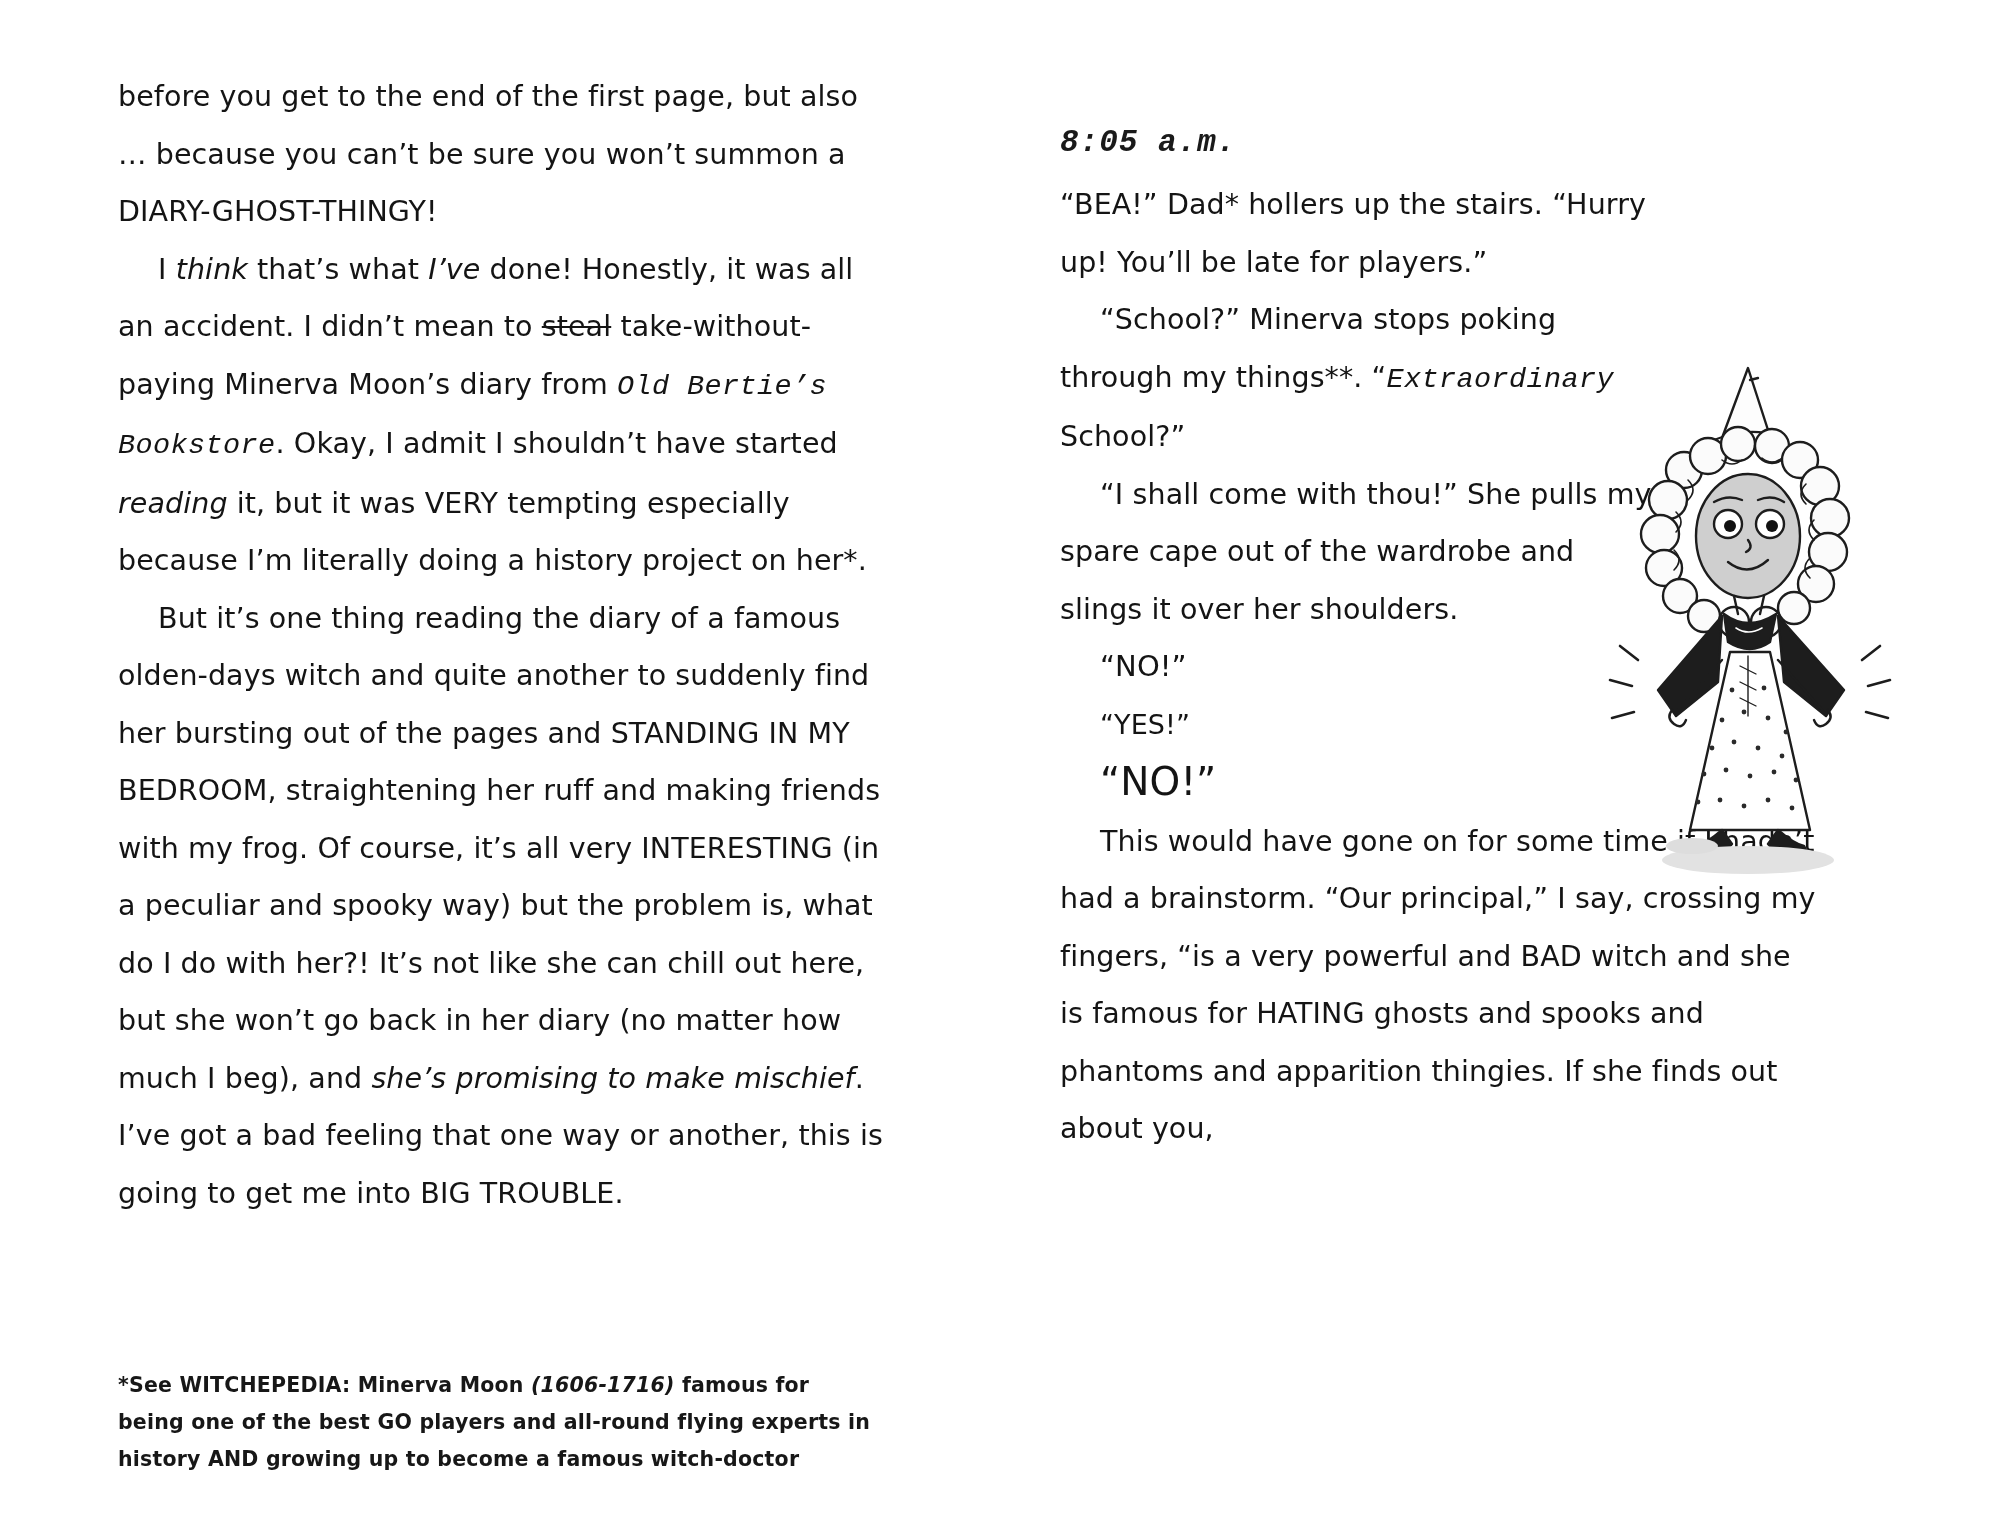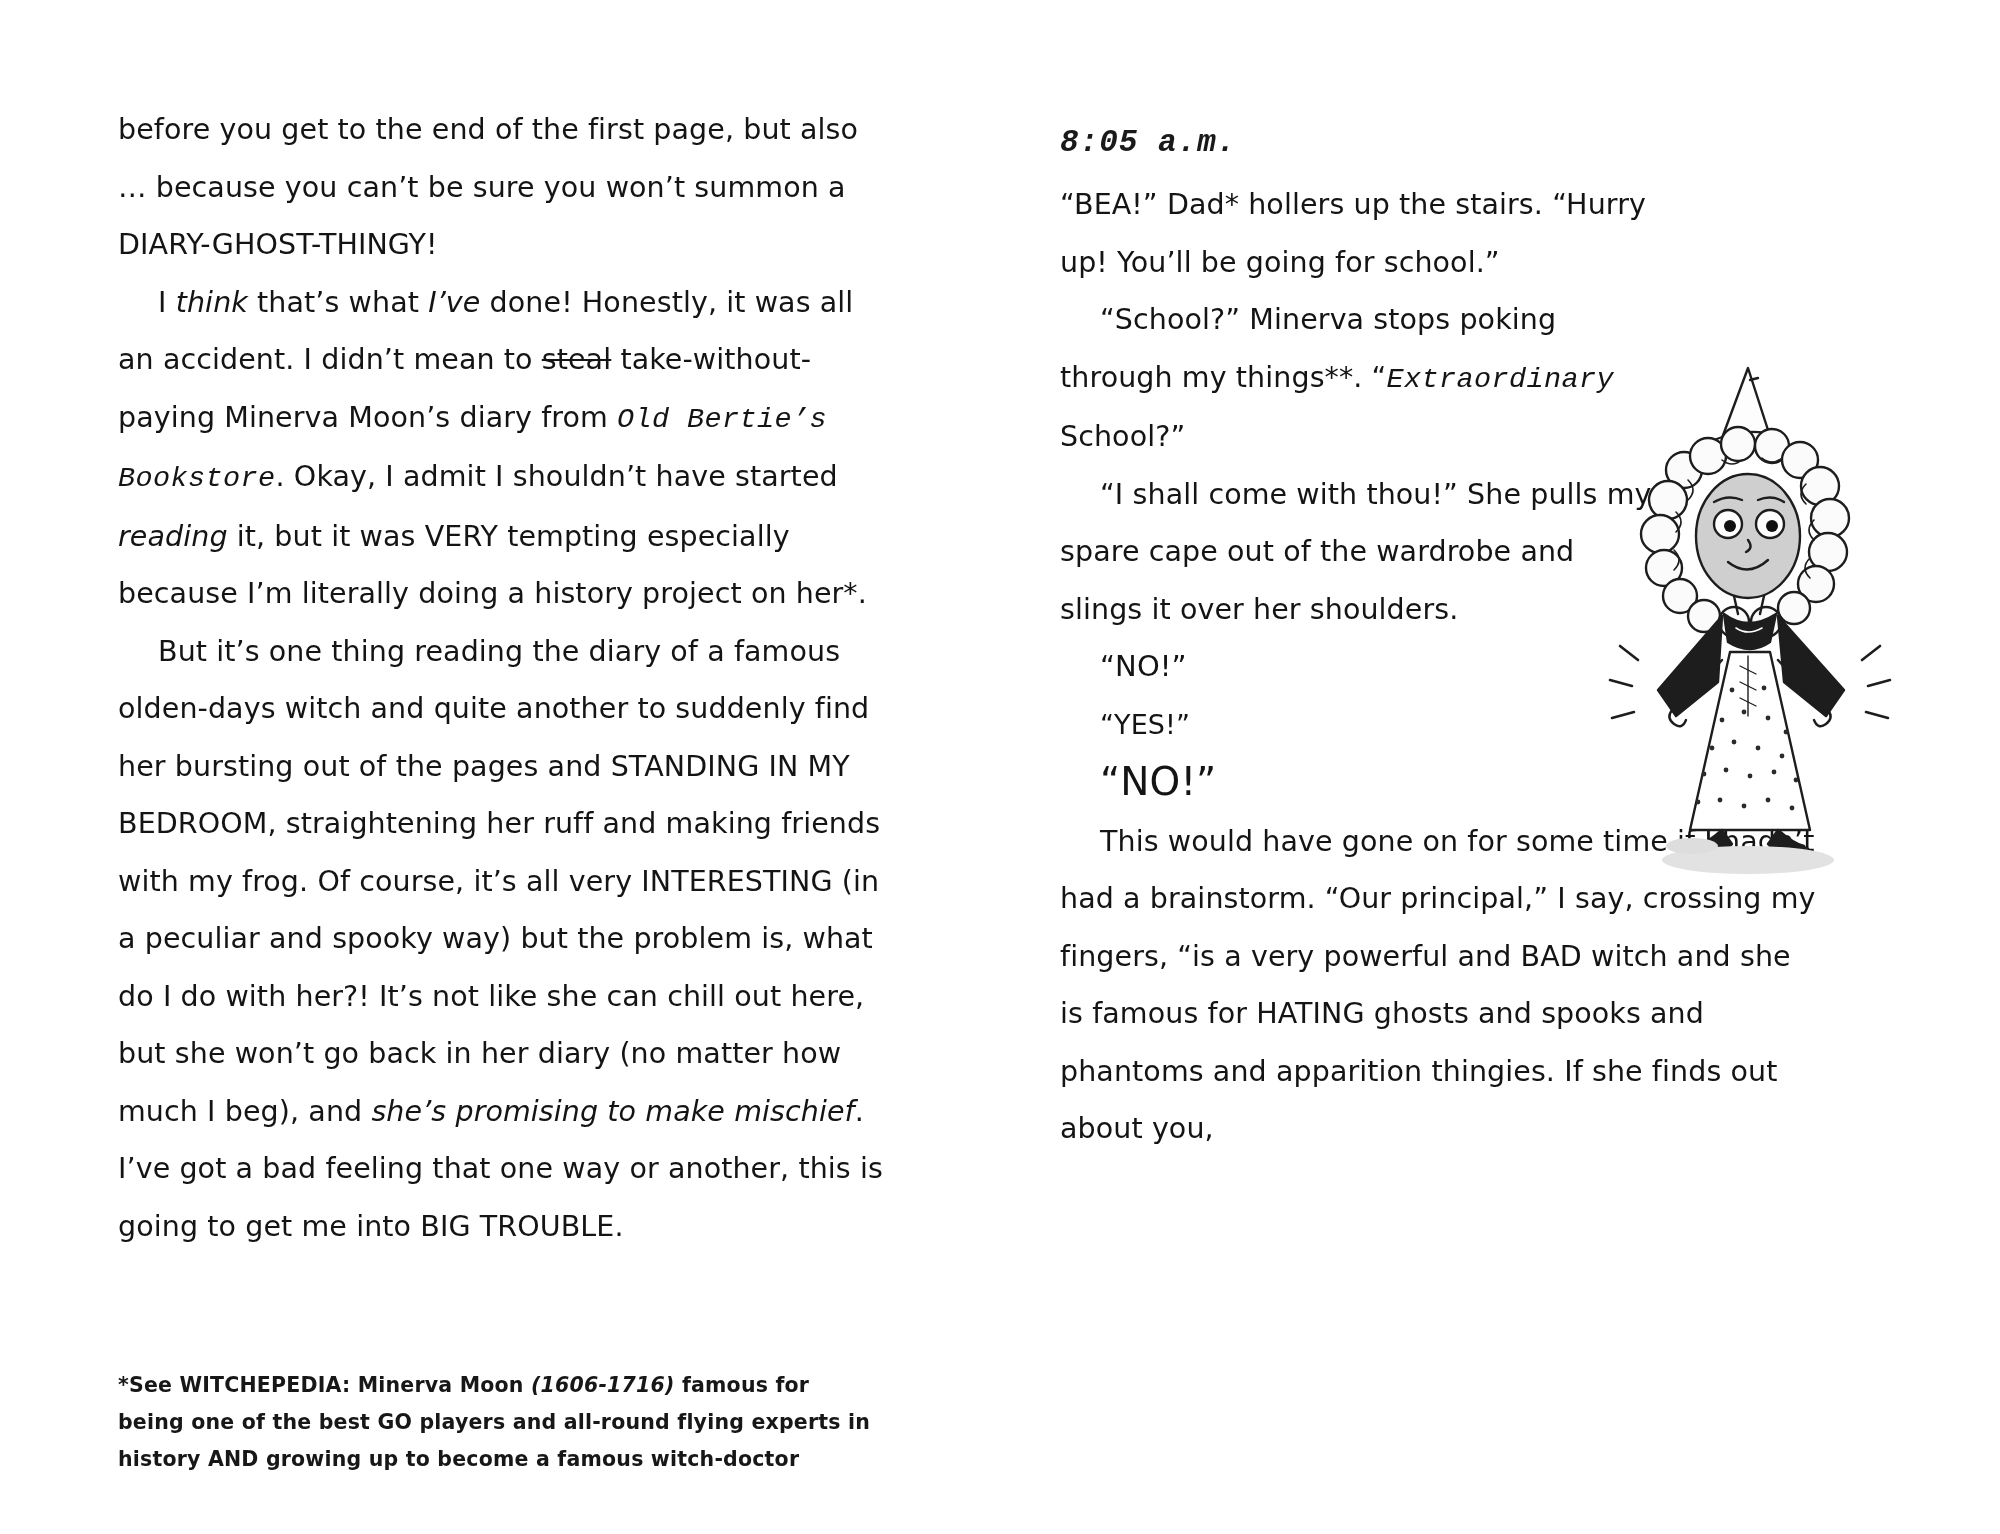--- a/index.html
+++ b/index.html
@@ -19,21 +19,21 @@
     position: absolute;
     inset: 0;
     display: flex;
   }
   .page {
     position: relative;
     box-sizing: border-box;
   }
   .page-left {
     width: 1000px;
-    padding: 101px 110px 0 118px;
+    padding: 68px 110px 0 118px;
   }
   .page-right {
     width: 1000px;
     padding: 125px 90px 0 60px;
   }
 
   .body-text {
     font-size: 28.5px;
     line-height: 57.5px;
     letter-spacing: 0.1px;
@@ -107,21 +107,21 @@
 
     <div class="footnotes">
       <p>*See WITCHEPEDIA: Minerva Moon <span class="fn-ital">(1606-1716)</span> famous for being one of the best GO players and all-round flying experts in history AND growing up to become a famous witch-doctor</p>
     </div>
   </div>
 
   <div class="page page-right">
     <div class="timestamp">8:05 a.m.</div>
 
     <div class="body-text" style="width: 600px;">
-      <p><span>“BEA!” Dad* hollers up the stairs. “Hurry up! You’ll be going for school.”</span></p>
+      <p><span>“BEA!” Dad* hollers up the stairs. “Hurry up! You’ll be late for players.”</span></p>
       <p class="indent">“School?” Minerva stops poking through my things**. “<span class="fancy">Extraordinary</span> School?”</p>
       <p class="indent"><span>“I shall come with thou!” She pulls my spare cape out of the wardrobe and slings it over her shoulders.</span></p>
       <p class="indent shout-1">“NO!”</p>
       <p class="indent shout-2">“YES!”</p>
       <p class="indent shout-3">“NO!”</p>
     </div>
 
     <div class="body-text" style="width: 760px; margin-top: 2px;">
       <p class="indent">This would have gone on for some time if I hadn’t had a brainstorm. “Our principal,” I say, crossing my fingers, “is a very powerful and BAD witch and she is famous for HATING ghosts and spooks and phantoms and apparition thingies. If she finds out about you,</p>
     </div>

